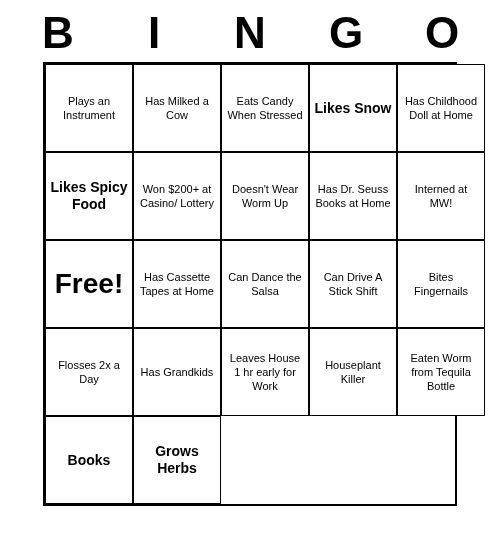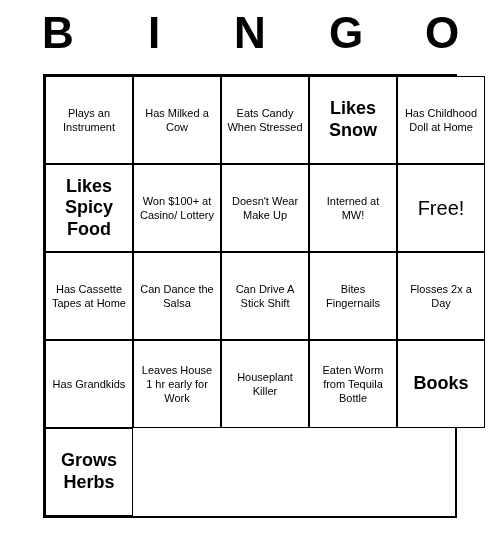--- a/index.html
+++ b/index.html
@@ -24,40 +24,40 @@
       width: 80px;
       text-align: center;
       color: #000;
     }
     .bingo-grid {
       border: 2px solid #000;
       display: grid;
       grid-template-columns: repeat(5, 88px);
       grid-template-rows: repeat(5, 88px);
       width: 414px;
-      margin: 12px auto;
+      margin: 0 auto;
     }
     .cell {
       border: 1px solid #000;
       display: flex;
       align-items: center;
       justify-content: center;
       text-align: center;
       padding: 4px;
       font-size: 11px;
       line-height: 1.3;
       color: #000;
       background: #fff;
     }
     .cell.free {
-      font-size: 20px;
-      font-weight: normal;
+      font-size: 28px;
+      font-weight: bold;
     }
     .cell.large-text {
-      font-size: 18px;
+      font-size: 14px;
       font-weight: bold;
       line-height: 1.2;
     }
   </style>
 </head>
 <body>
 
 <div class="bingo-title">
 <span class="bingo-letter">B</span>
     <span class="bingo-letter">I</span>
@@ -66,22 +66,23 @@
     <span class="bingo-letter">O</span>
   </div>
 
 <div class="bingo-grid">
 <div class="cell">Plays an Instrument</div>
     <div class="cell">Has Milked a Cow</div>
     <div class="cell">Eats Candy When Stressed</div>
     <div class="cell large-text">Likes Snow</div>
     <div class="cell">Has Childhood Doll at Home</div>
     <div class="cell large-text">Likes Spicy Food</div>
-    <div class="cell">Won $100+ at Casino/ Lottery</div>
-    <div class="cell">Doesn't Wear Make Up</div>
+    <div class="cell">Won $200+ at Casino/ Lottery</div>
+    <div class="cell">Doesn't Wear Worm Up</div>
+    <div class="cell">Has Dr. Seuss Books at Home</div>
     <div class="cell">Interned at MW!</div>
     <div class="cell free">Free!</div>
     <div class="cell">Has Cassette Tapes at Home</div>
     <div class="cell">Can Dance the Salsa</div>
     <div class="cell">Can Drive A Stick Shift</div>
     <div class="cell">Bites Fingernails</div>
     <div class="cell">Flosses 2x a Day</div>
     <div class="cell">Has Grandkids</div>
     <div class="cell">Leaves House 1 hr early for Work</div>
     <div class="cell">Houseplant Killer</div>

